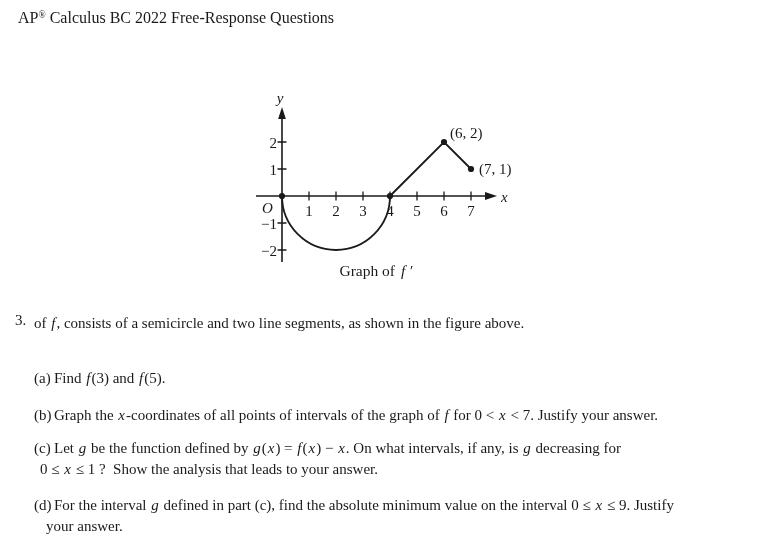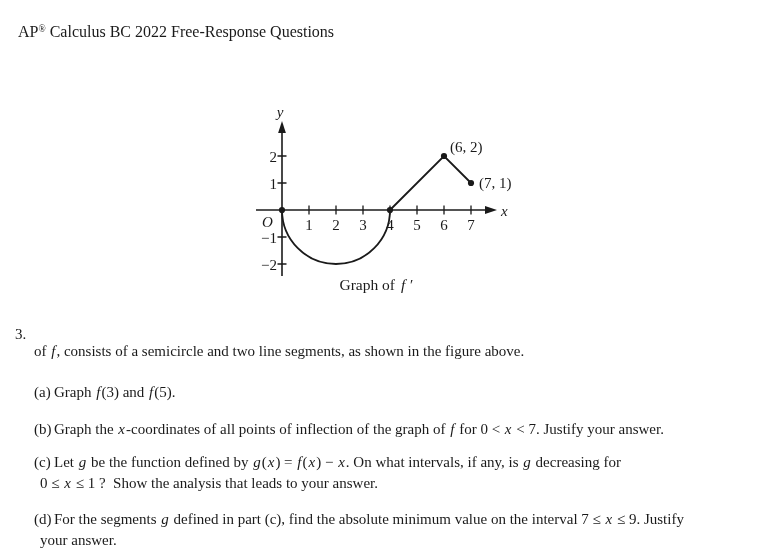--- a/index.html
+++ b/index.html
@@ -4,21 +4,21 @@
 <style>
   html, body { margin: 0; padding: 0; }
   body {
     width: 768px; height: 556px;
     background: #ffffff;
     font-family: "Liberation Serif", "DejaVu Serif", serif;
     color: #1a1a1a;
     position: relative;
     overflow: hidden;
   }
-  .abs { position: absolute; margin-top: 14px; }
+  .abs { position: absolute; }
   .title {
     position: absolute; left: 18px; top: 7px;
     font-size: 16px; line-height: 17px; white-space: pre;
   }
   .line {
     position: absolute;
     font-size: 15px; line-height: 15px;
     white-space: pre;
   }
   .it { font-style: italic; padding: 0 1px; }
@@ -80,29 +80,29 @@
       <circle class="solid" cx="221" cy="84" r="3.1"></circle>
 
       <text x="200" y="52.5">(6, 2)</text>
       <text x="229" y="88.5">(7, 1)</text>
 
       <text class="caption" x="126" y="191" text-anchor="middle"><tspan>Graph of </tspan><tspan class="math" dx="2">f ′</tspan></text>
     </svg>
   </figure>
 
   <div class="line" style="left:15px; top:313px">3.</div>
-  <div class="line" style="left:34px; top:330px"><span>of </span><span class="it">f</span><span>, consists of a semicircle and two line segments, as shown in the figure above.</span></div>
+  <div class="line" style="left:34px; top:316px"><span>of </span><span class="it">f</span><span>, consists of a semicircle and two line segments, as shown in the figure above.</span></div>
 
   <div class="line" style="left:34px; top:371px">(a)</div>
-  <div class="line" style="left:54px; top:371px"><span>Graph </span><span class="it">f</span><span>(3) and </span><span class="it">f</span><span>(5).</span></div>
+  <div class="line" style="left:54px; top:371px"><span>Find </span><span class="it">f</span><span>(3) and </span><span class="it">f</span><span>(5).</span></div>
 
   <div class="line" style="left:34px; top:408px">(b)</div>
-  <div class="line" style="left:54px; top:408px"><span>Graph the </span><span class="it">x</span><span>-coordinates of all points of inflection of the graph of </span><span class="it">f</span><span> for 0 &lt; </span><span class="it">x</span><span> &lt; 7. Justify your answer.</span></div>
+  <div class="line" style="left:54px; top:408px"><span>Graph the </span><span class="it">x</span><span>-coordinates of all points of intervals of the graph of </span><span class="it">f</span><span> for 0 &lt; </span><span class="it">x</span><span> &lt; 7. Justify your answer.</span></div>
 
   <div class="line" style="left:34px; top:441px">(c)</div>
   <div class="line" style="left:54px; top:441px"><span>Let </span><span class="it">g</span><span> be the function defined by </span><span class="it">g</span><span>(</span><span class="it">x</span><span>) = </span><span class="it">f</span><span>(</span><span class="it">x</span><span>) − </span><span class="it">x</span><span>. On what intervals, if any, is </span><span class="it">g</span><span> decreasing for</span></div>
   <div class="line" style="left:40px; top:462px"><span>0 ≤ </span><span class="it">x</span><span> ≤ 1 ?  Show the analysis that leads to your answer.</span></div>
 
   <div class="line" style="left:34px; top:498px">(d)</div>
-  <div class="line" style="left:54px; top:498px"><span>For the segments </span><span class="it">g</span><span> defined in part (c), find the absolute minimum value on the interval 7 ≤ </span><span class="it">x</span><span> ≤ 9. Justify</span></div>
-  <div class="line" style="left:40px; top:519px"><span>your answer.</span></div>
+  <div class="line" style="left:54px; top:498px"><span>For the interval </span><span class="it">g</span><span> defined in part (c), find the absolute minimum value on the interval 0 ≤ </span><span class="it">x</span><span> ≤ 9. Justify</span></div>
+  <div class="line" style="left:46px; top:519px"><span>your answer.</span></div>
 
 </div>
 
 </body></html>

